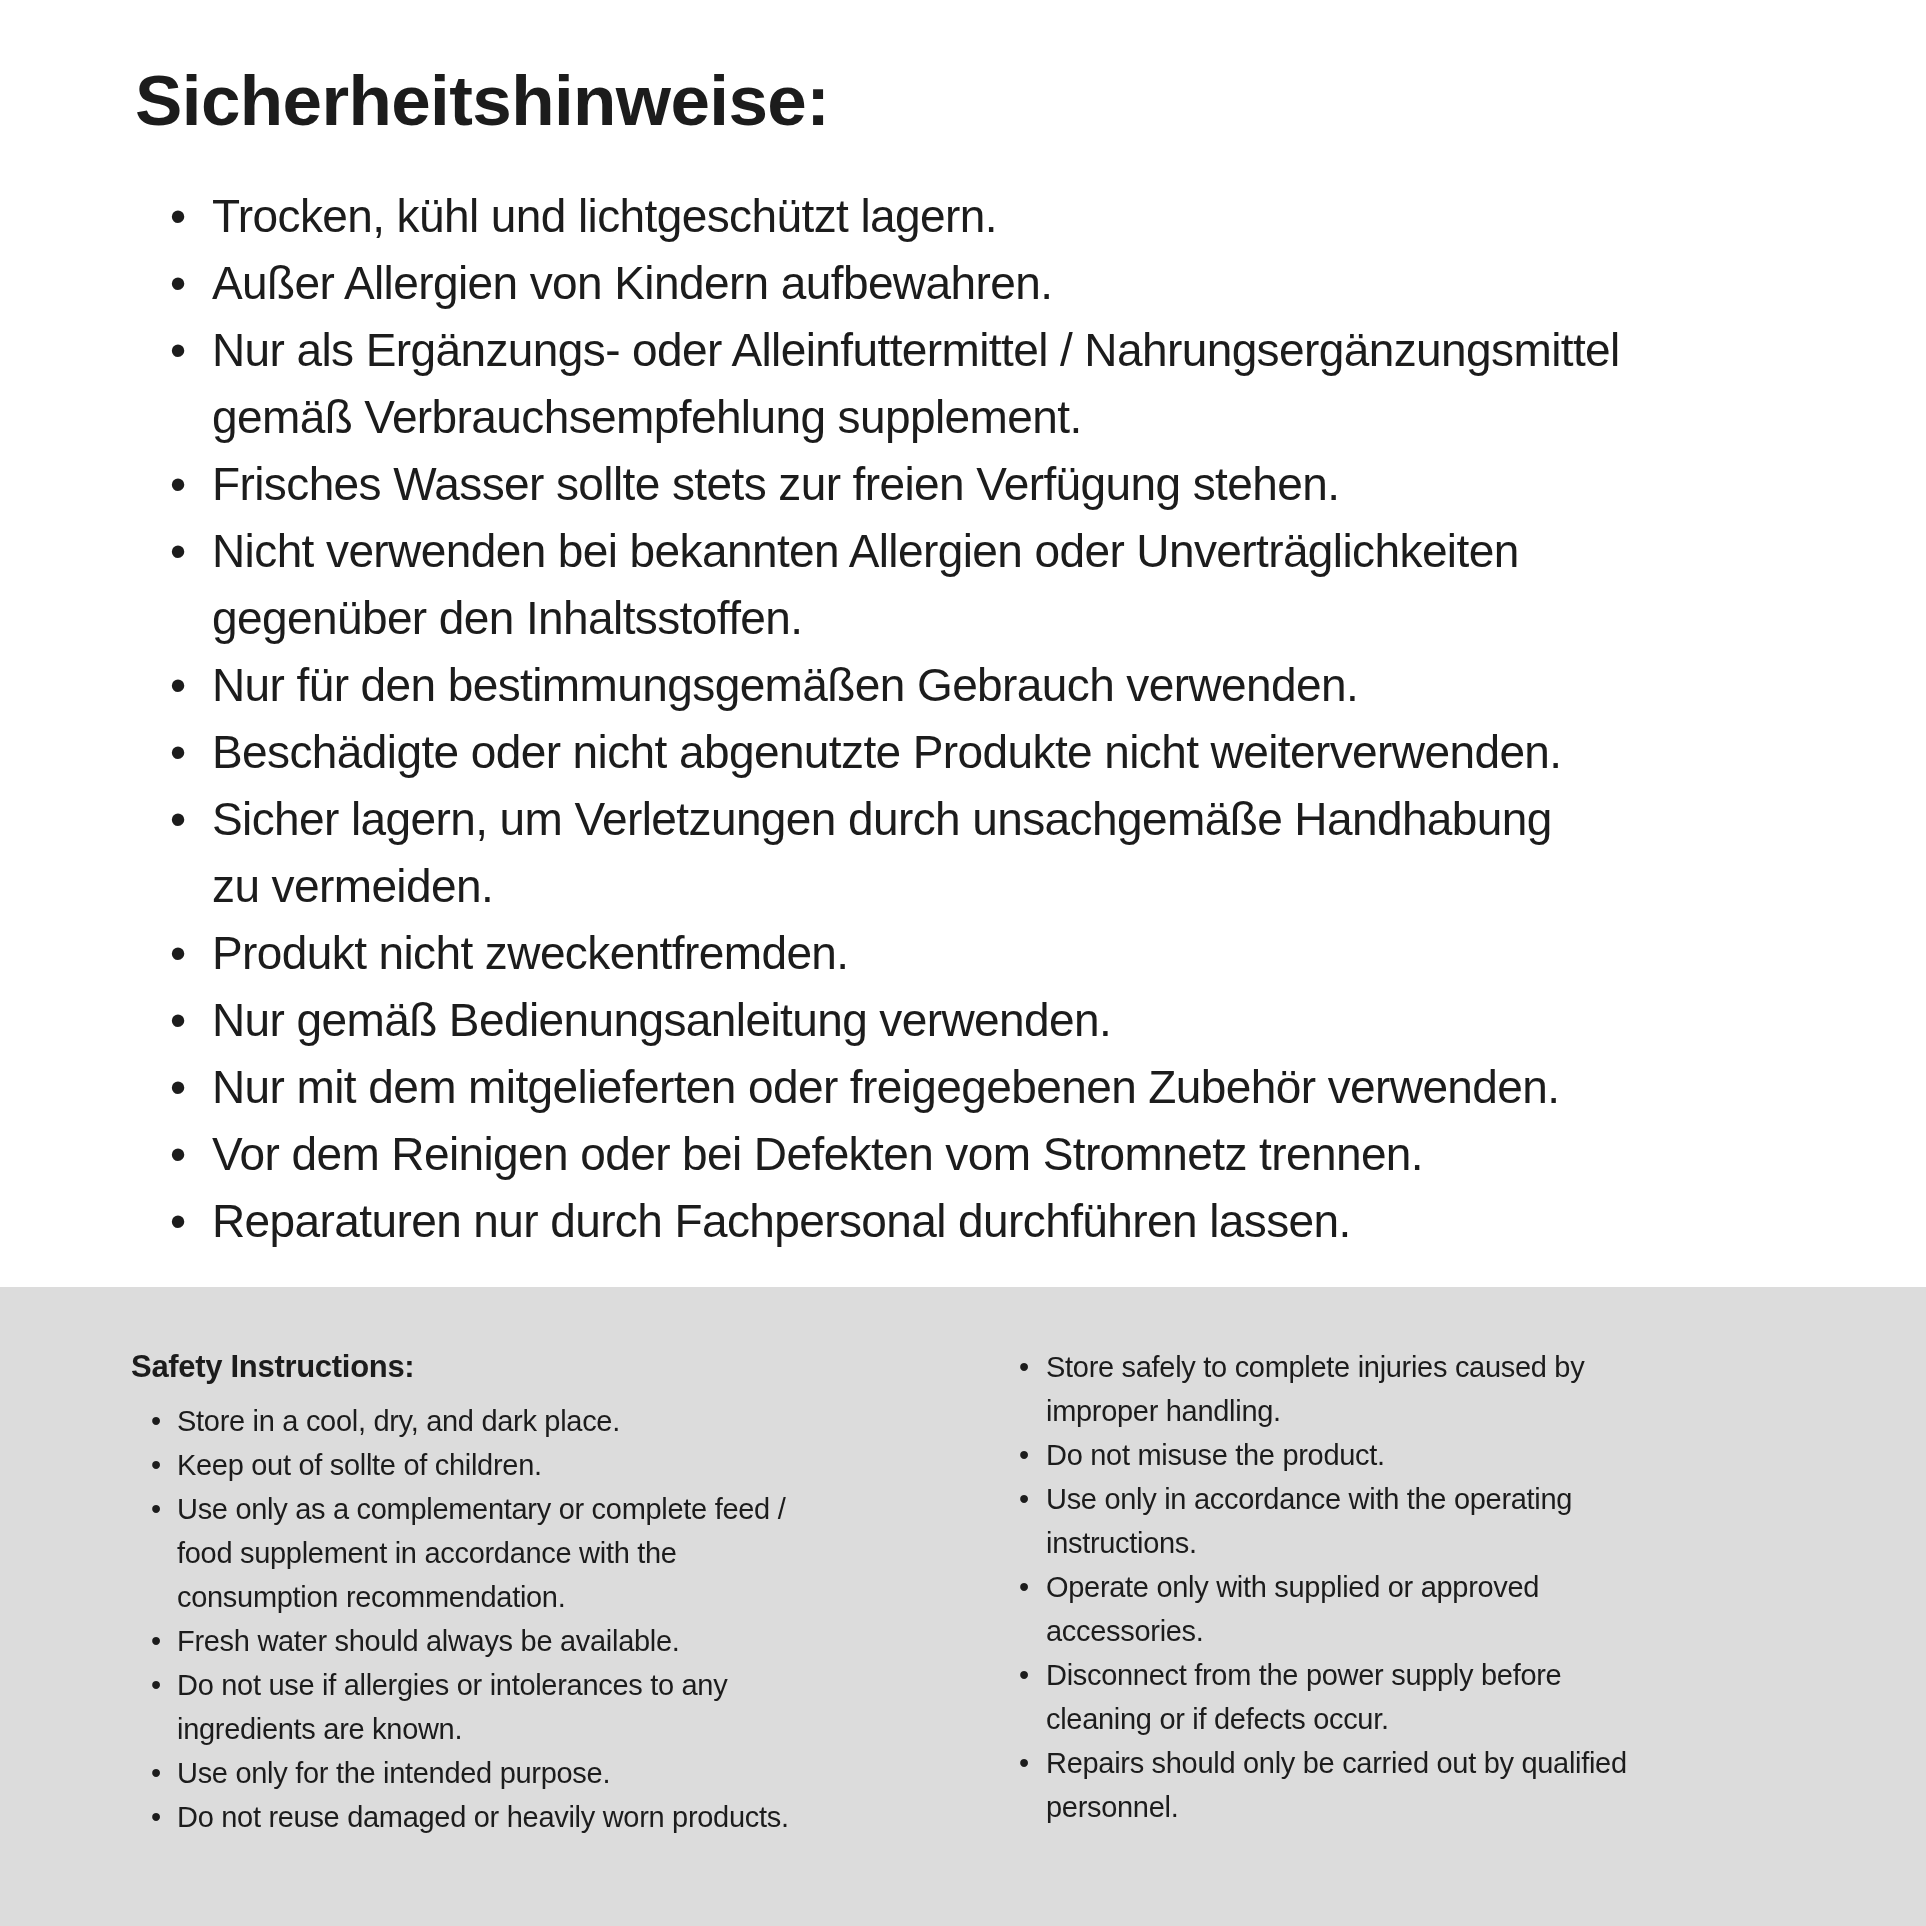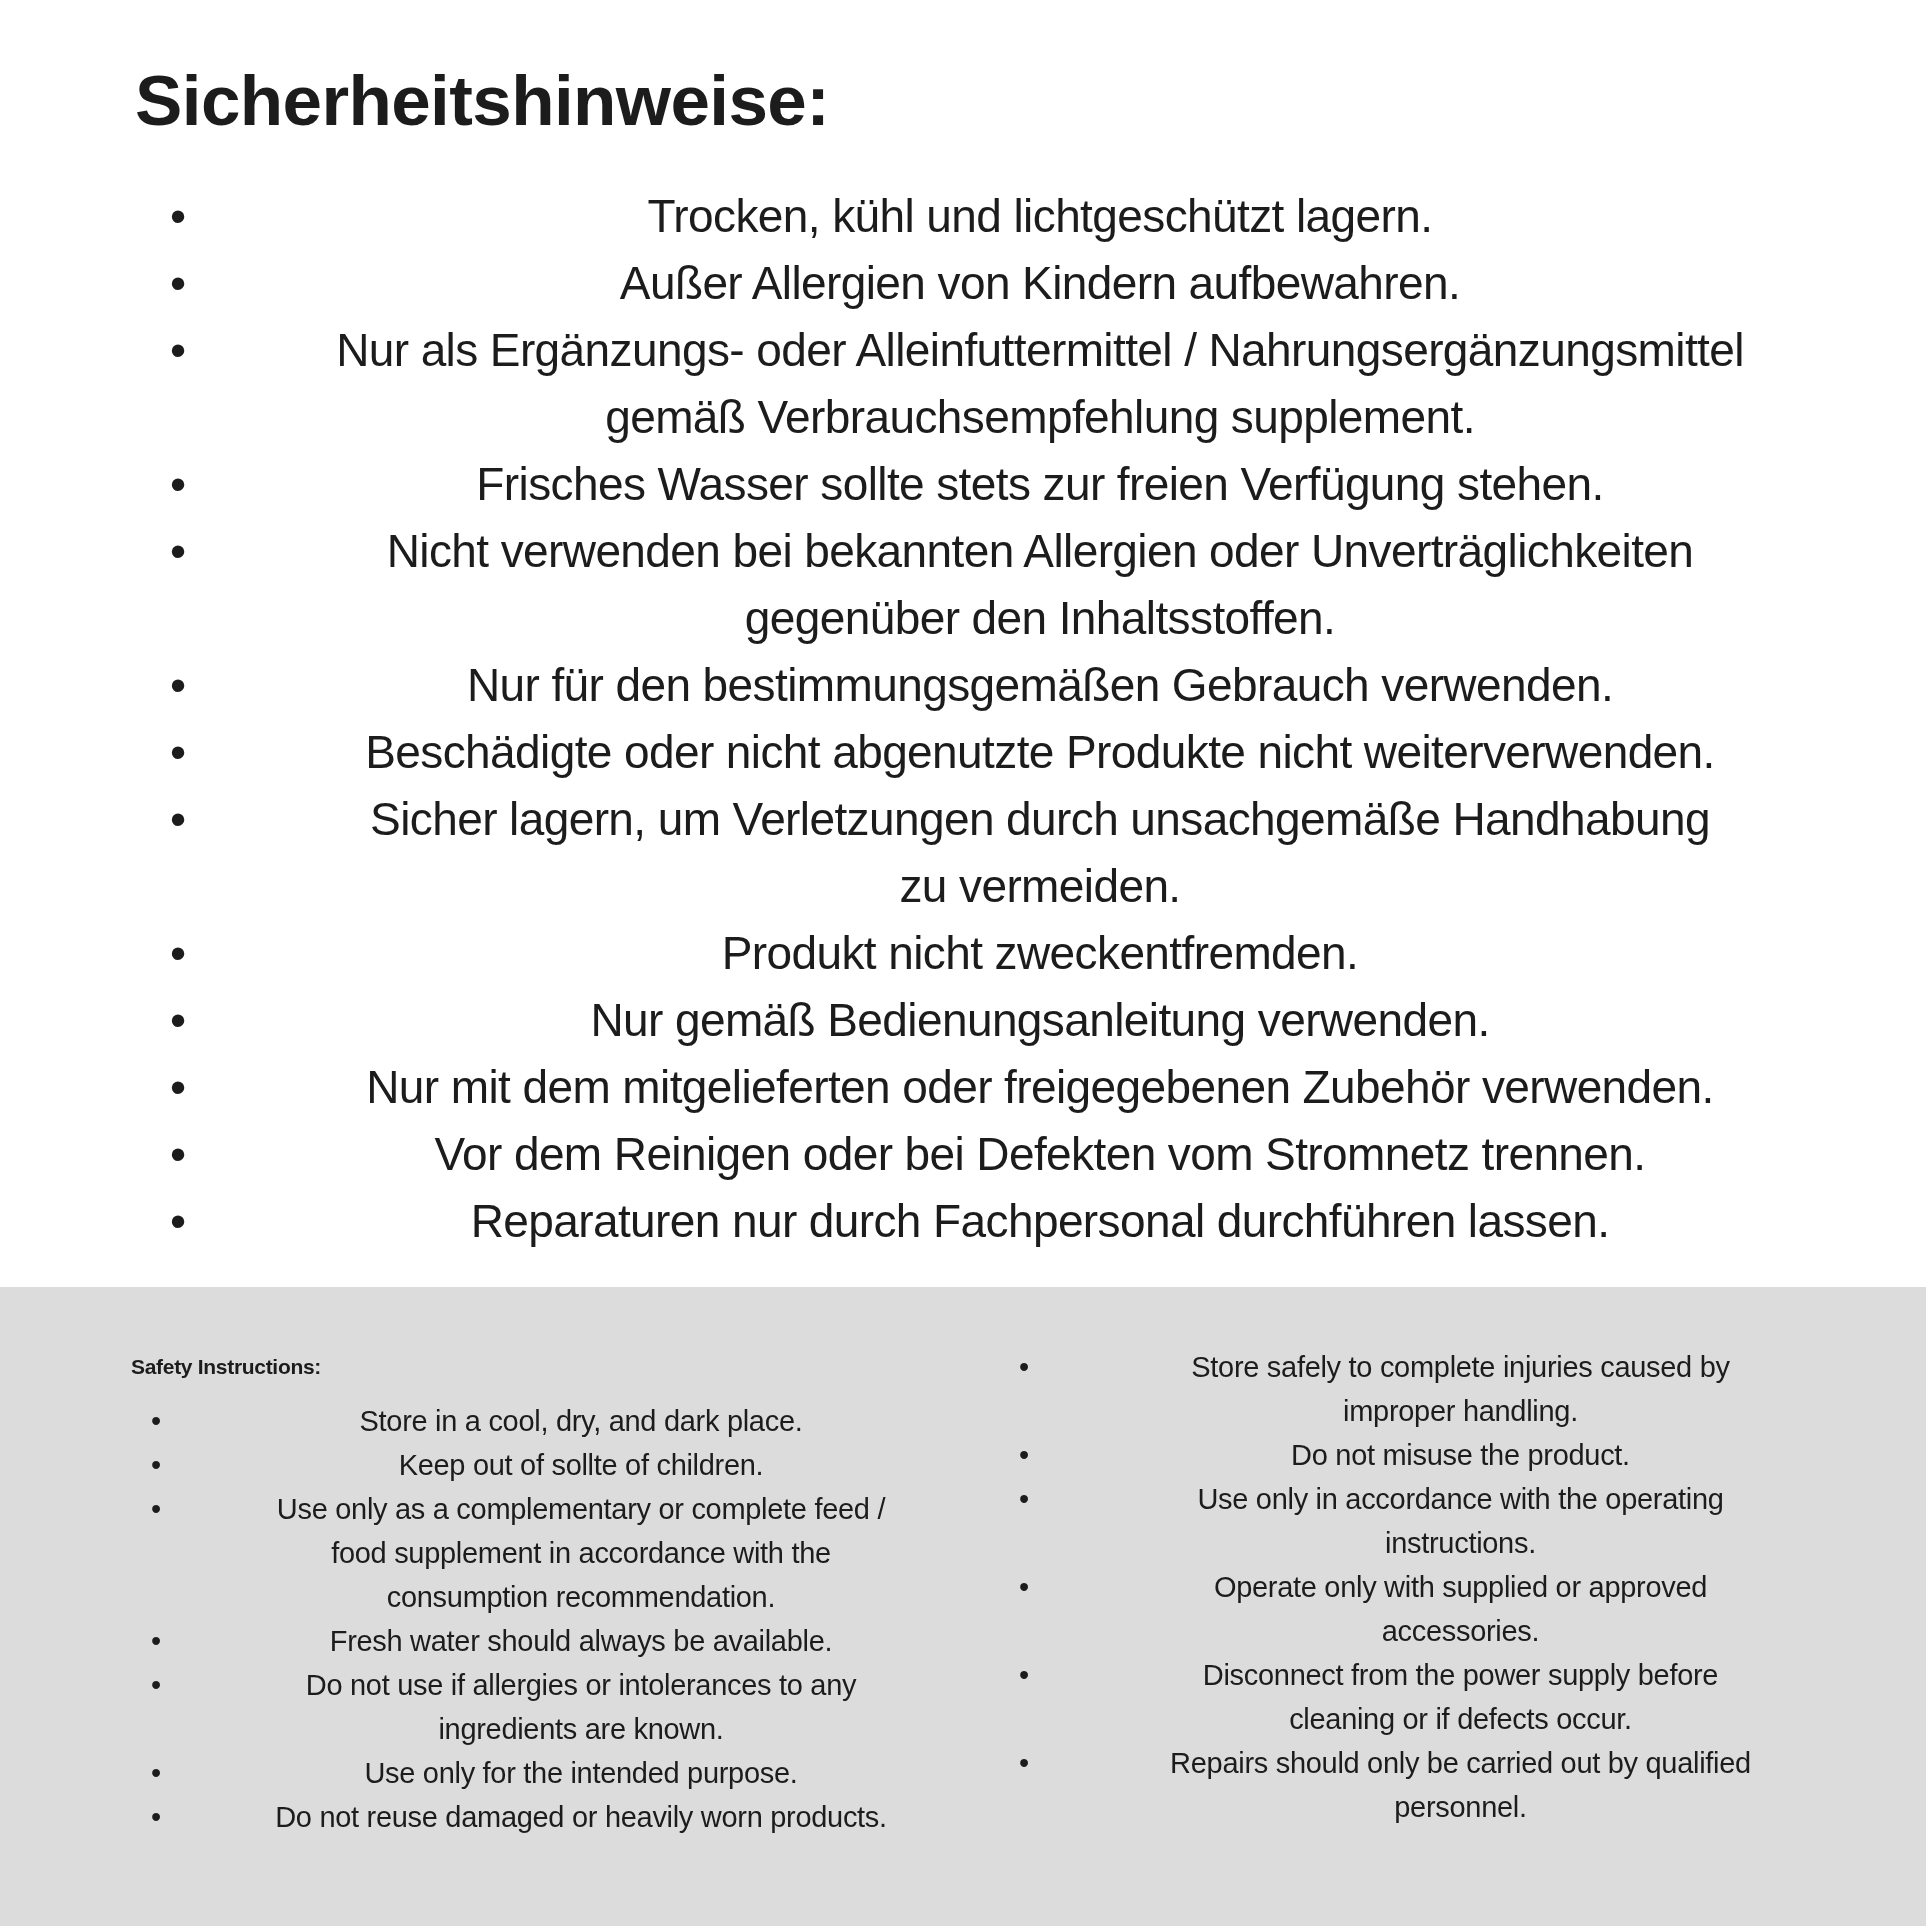--- a/index.html
+++ b/index.html
@@ -50,21 +50,20 @@
     align-items: flex-start;
   }
   .bullet {
     flex: none;
     text-align: left;
   }
   ul.de-list .bullet { width: 42px; }
   .item-text {
     white-space: pre-line;
     flex: 1;
-    text-align: center;
   }
   ul.de-list .item-text { max-width: 1656px; }
 
   
   .english-section {
     position: absolute;
     top: 1287px; left: 0; right: 0; bottom: 0;
     background: #dcdcdc;
     padding: 58px 51px 0 131px;
     box-sizing: border-box;
@@ -74,21 +73,21 @@
     width: 854px;
     flex: none;
   }
   .col-right {
     flex: 1;
     padding-left: 34px;
     box-sizing: border-box;
   }
   .english-heading {
     margin: 0 0 10.3px 0;
-    font-size: 21px;
+    font-size: 31px;
     font-weight: bold;
     letter-spacing: -0.3px;
     line-height: 44px;
   }
   ul.en-list {
     margin-left: 20px;
     font-size: 29px;
     line-height: 44px;
     letter-spacing: -0.3px;
   }

